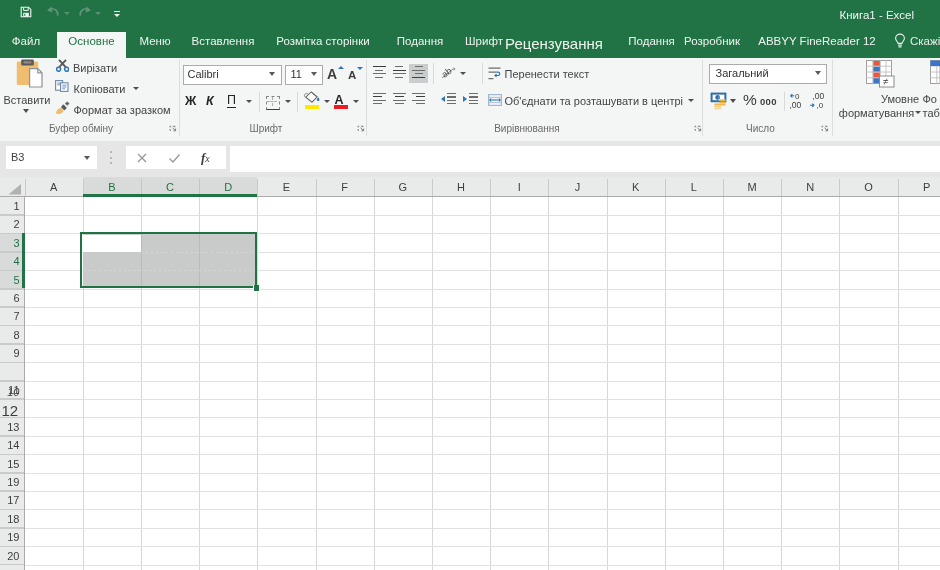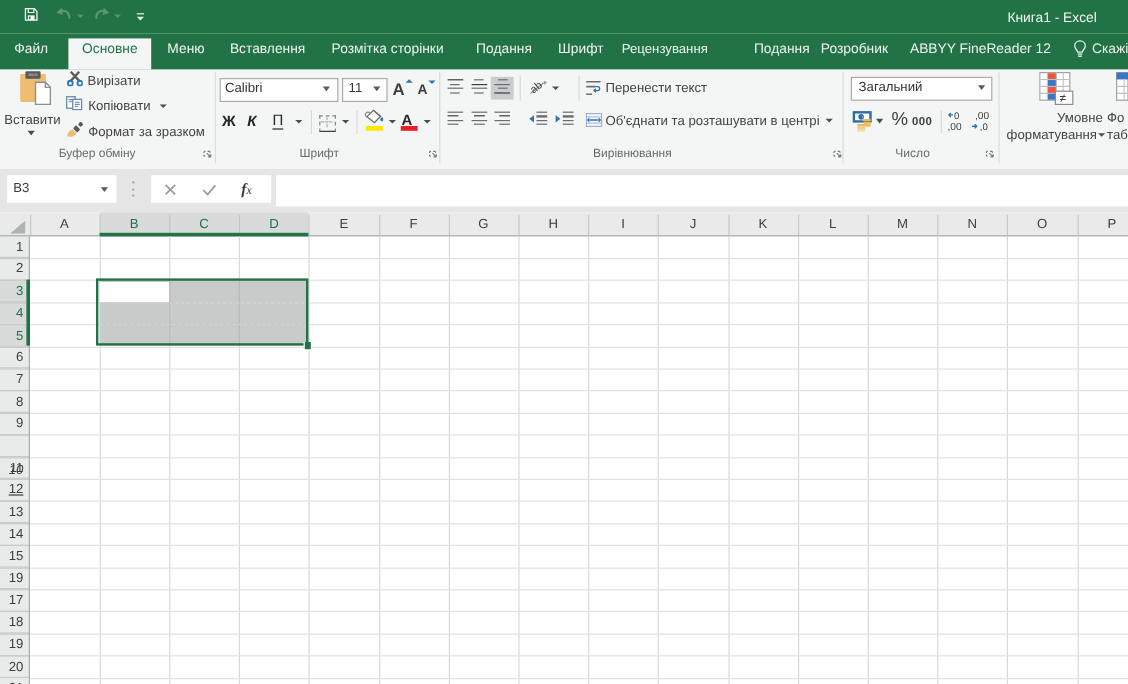--- a/index.html
+++ b/index.html
@@ -26,21 +26,21 @@
 <div style="position:absolute;left:839.5px;top:9px;font-size:11.5px;color:#f2f5f2;white-space:nowrap;">Книга1 - Excel</div>
 <div style="position:absolute;left:0px;top:28px;width:940px;height:30px;background:#217346;"></div>
 <div style="position:absolute;left:57px;top:31.5px;width:69px;height:26.5px;background:#f4f5f5;"></div>
 <div style="position:absolute;left:-54.0px;top:35px;font-size:11.5px;color:#f0f4f0;white-space:nowrap;width:160px;text-align:center;">Файл</div>
 <div style="position:absolute;left:11.5px;top:35px;font-size:11.5px;color:#217346;white-space:nowrap;width:160px;text-align:center;">Основне</div>
 <div style="position:absolute;left:75.0px;top:35px;font-size:11.5px;color:#f0f4f0;white-space:nowrap;width:160px;text-align:center;">Меню</div>
 <div style="position:absolute;left:143.0px;top:35px;font-size:11.5px;color:#f0f4f0;white-space:nowrap;width:160px;text-align:center;">Вставлення</div>
 <div style="position:absolute;left:243.0px;top:35px;font-size:11.5px;color:#f0f4f0;white-space:nowrap;width:160px;text-align:center;">Розмітка сторінки</div>
 <div style="position:absolute;left:340.0px;top:35px;font-size:11.5px;color:#f0f4f0;white-space:nowrap;width:160px;text-align:center;">Подання</div>
 <div style="position:absolute;left:404.0px;top:35px;font-size:11.5px;color:#f0f4f0;white-space:nowrap;width:160px;text-align:center;">Шрифт</div>
-<div style="position:absolute;left:474.0px;top:35px;font-size:11px;color:#f0f4f0;white-space:nowrap;width:160px;text-align:center;">Рецензування</div>
+<div style="position:absolute;left:474.0px;top:35px;font-size:15px;color:#f0f4f0;white-space:nowrap;width:160px;text-align:center;">Рецензування</div>
 <div style="position:absolute;left:555.5px;top:35px;font-size:11.5px;color:#f0f4f0;white-space:nowrap;width:160px;text-align:center;padding-left:16px;">Подання</div>
 <div style="position:absolute;left:632.0px;top:35px;font-size:11.5px;color:#f0f4f0;white-space:nowrap;width:160px;text-align:center;">Розробник</div>
 <div style="position:absolute;left:737.0px;top:35px;font-size:11.5px;color:#f0f4f0;white-space:nowrap;width:160px;text-align:center;">ABBYY FineReader 12</div>
 <svg style="position:absolute;left:894px;top:33px" width="12" height="16" viewBox="0 0 12 16">
 <path d="M6 1.1 C3.4 1.1 1.6 3 1.6 5.3 C1.6 6.8 2.5 7.8 3.2 8.7 C3.7 9.3 3.9 9.8 4 10.4 L8 10.4 C8.1 9.8 8.3 9.3 8.8 8.7 C9.5 7.8 10.4 6.8 10.4 5.3 C10.4 3 8.6 1.1 6 1.1 Z" fill="none" stroke="#e8efe9" stroke-width="1.1"></path>
 <path d="M4.1 12.1 H7.9 M4.5 13.9 H7.5" stroke="#e8efe9" stroke-width="1.1"></path>
 </svg>
 <div style="position:absolute;left:910px;top:35px;font-size:11.5px;color:#e9efe9;white-space:nowrap;">Скажіть</div>
 <div style="position:absolute;left:0px;top:58px;width:940px;height:83px;background:#f4f5f5;"></div>
 <div style="position:absolute;left:0px;top:140.5px;width:940px;height:1px;background:#d2d2d2;"></div>
@@ -309,21 +309,21 @@
 <div style="position:absolute;left:0px;top:310.29999999999995px;font-size:11px;color:#3e3e3e;white-space:nowrap;width:19.5px;text-align:right;">7</div>
 <div style="position:absolute;left:0px;top:306.4px;width:24.6px;height:1px;background:#c9cbcb;"></div>
 <div style="position:absolute;left:0px;top:328.69999999999993px;font-size:11px;color:#3e3e3e;white-space:nowrap;width:19.5px;text-align:right;">8</div>
 <div style="position:absolute;left:0px;top:324.79999999999995px;width:24.6px;height:1px;background:#c9cbcb;"></div>
 <div style="position:absolute;left:0px;top:347.09999999999997px;font-size:11px;color:#3e3e3e;white-space:nowrap;width:19.5px;text-align:right;">9</div>
 <div style="position:absolute;left:0px;top:343.2px;width:24.6px;height:1px;background:#c9cbcb;"></div>
 <div style="position:absolute;left:0px;top:386px;font-size:11px;color:#3e3e3e;white-space:nowrap;width:19.5px;text-align:right;font-style:italic;">10</div>
 <div style="position:absolute;left:0px;top:361.6px;width:24.6px;height:1px;background:#c9cbcb;"></div>
 <div style="position:absolute;left:0px;top:383.9px;font-size:11px;color:#3e3e3e;white-space:nowrap;width:19.5px;text-align:right;">11</div>
 <div style="position:absolute;left:0px;top:380.0px;width:24.6px;height:1px;background:#c9cbcb;"></div>
-<div style="position:absolute;left:0px;top:402.29999999999995px;font-size:11px;color:#3e3e3e;white-space:nowrap;width:19.5px;text-align:right;text-decoration:underline;">12</div>
+<div style="position:absolute;left:0px;top:402.29999999999995px;font-size:15px;color:#3e3e3e;white-space:nowrap;width:19.5px;text-align:center;text-decoration:underline;">12</div>
 <div style="position:absolute;left:0px;top:398.4px;width:24.6px;height:1px;background:#c9cbcb;"></div>
 <div style="position:absolute;left:0px;top:420.69999999999993px;font-size:11px;color:#3e3e3e;white-space:nowrap;width:19.5px;text-align:right;">13</div>
 <div style="position:absolute;left:0px;top:416.79999999999995px;width:24.6px;height:1px;background:#c9cbcb;"></div>
 <div style="position:absolute;left:0px;top:439.09999999999997px;font-size:11px;color:#3e3e3e;white-space:nowrap;width:19.5px;text-align:right;">14</div>
 <div style="position:absolute;left:0px;top:435.2px;width:24.6px;height:1px;background:#c9cbcb;"></div>
 <div style="position:absolute;left:0px;top:457.49999999999994px;font-size:11px;color:#3e3e3e;white-space:nowrap;width:19.5px;text-align:right;">15</div>
 <div style="position:absolute;left:0px;top:453.59999999999997px;width:24.6px;height:1px;background:#c9cbcb;"></div>
 <div style="position:absolute;left:0px;top:475.9px;font-size:11px;color:#3e3e3e;white-space:nowrap;width:19.5px;text-align:right;">19</div>
 <div style="position:absolute;left:0px;top:472.0px;width:24.6px;height:1px;background:#c9cbcb;"></div>
 <div style="position:absolute;left:0px;top:494.29999999999995px;font-size:11px;color:#3e3e3e;white-space:nowrap;width:19.5px;text-align:right;">17</div>

